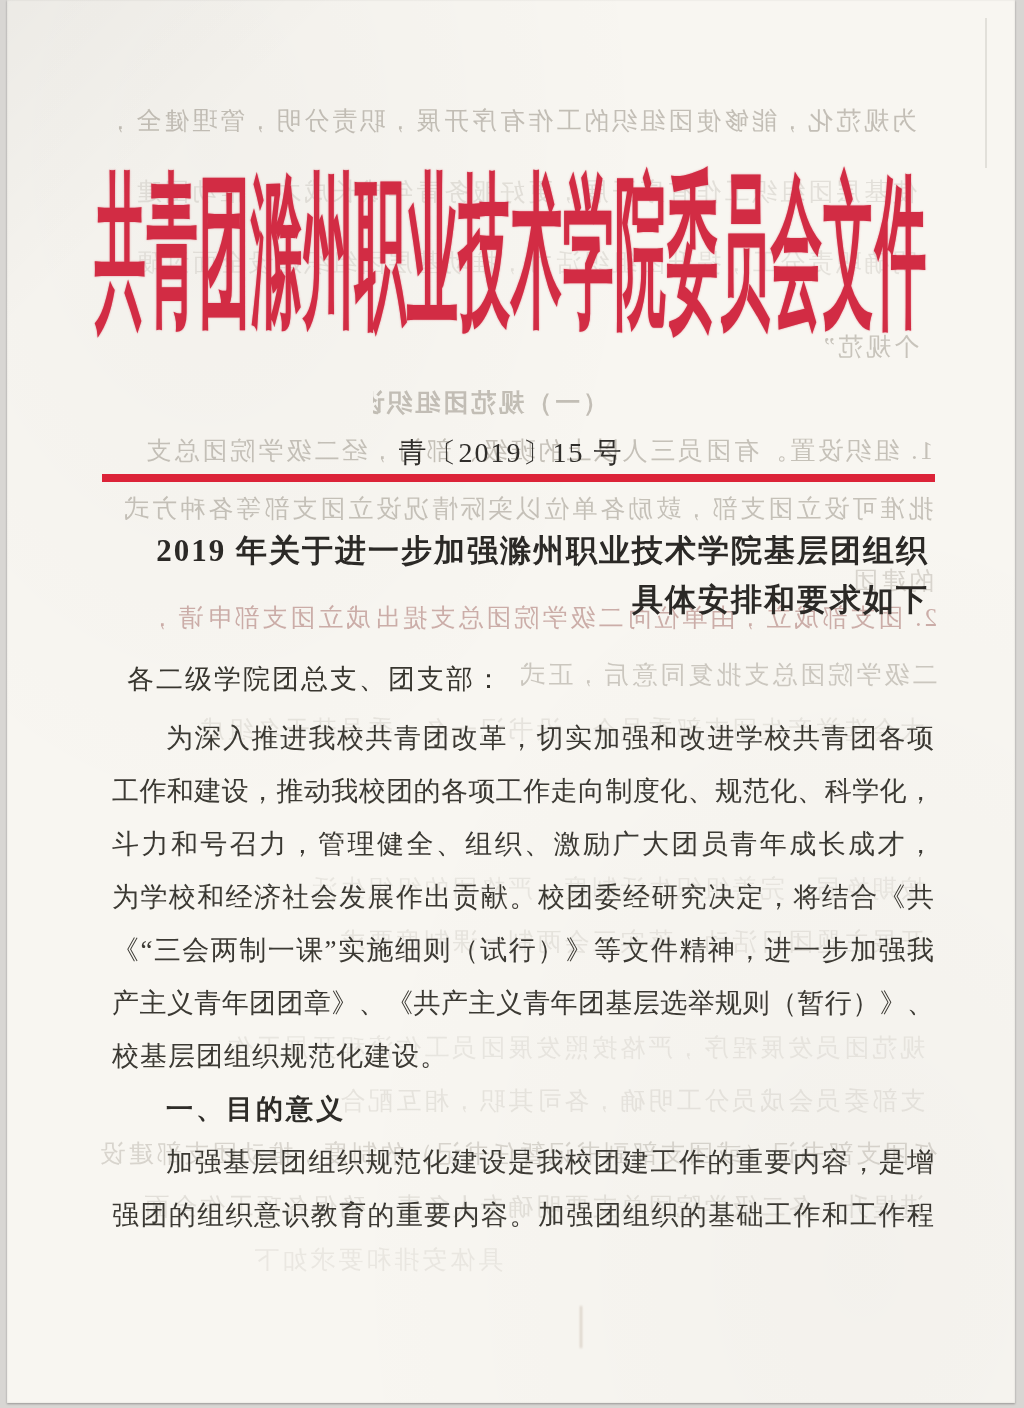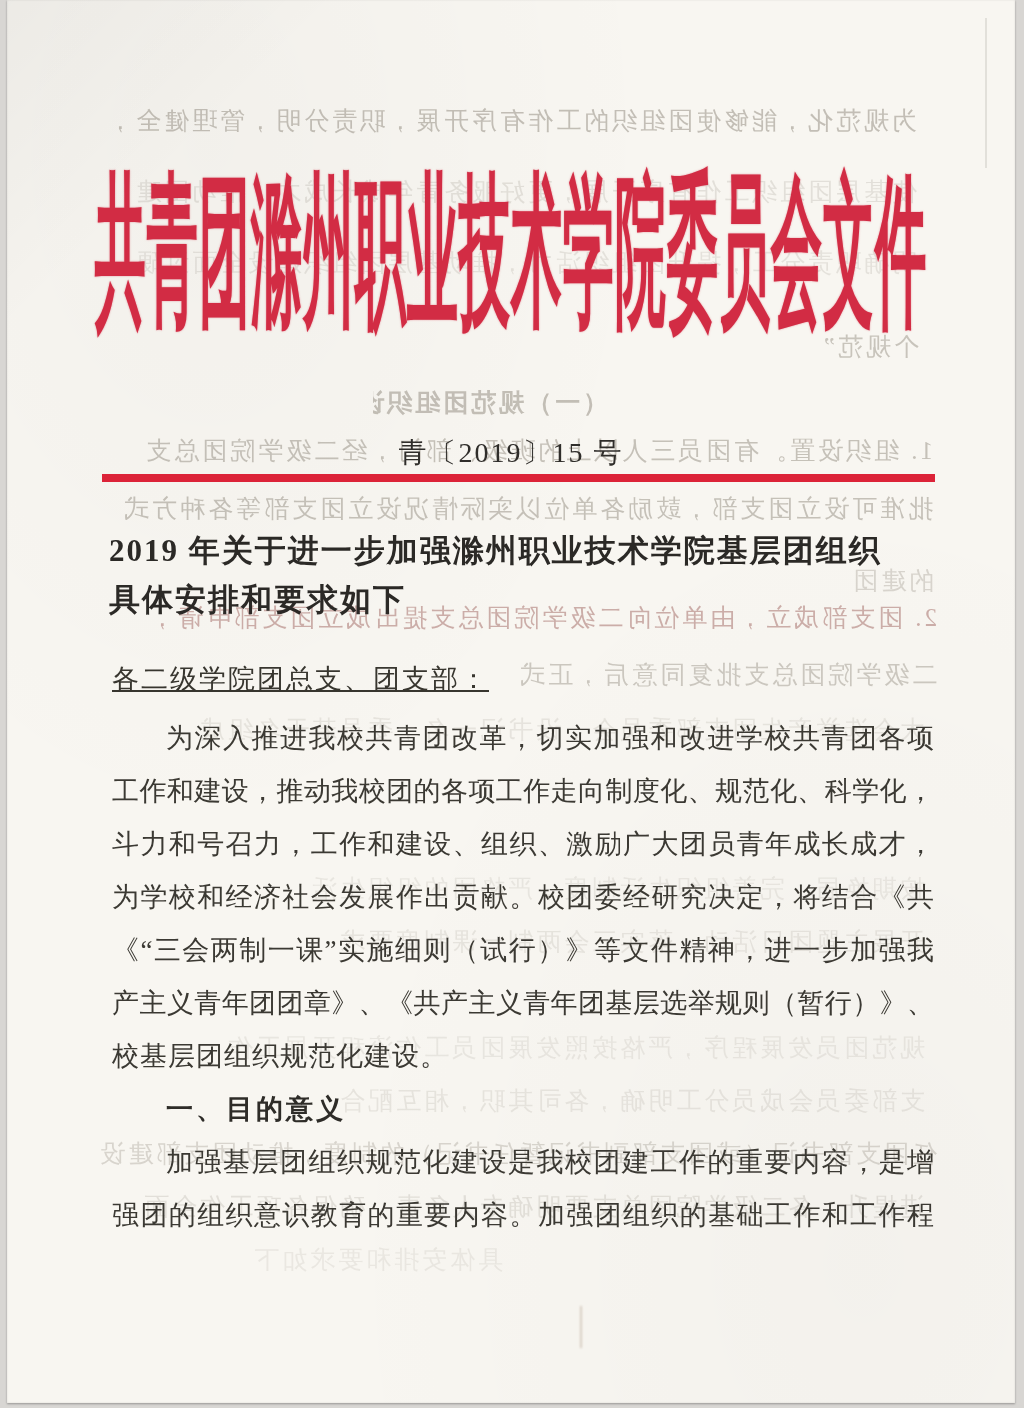--- a/index.html
+++ b/index.html
@@ -48,27 +48,27 @@
     position:absolute; top:434px; left:0; width:100%;
     text-align:center;
     font-size:28px; color:#2f2d2a; letter-spacing:2px;
   }
   .red-rule {
     position:absolute; top:474px; left:95px; width:833px; height:8px;
     background:#dc2338;
   }
   .doc-title {
     position:absolute; top:526px; left:102px; width:820px;
-    text-align:left;
+    text-align:right;
     font-weight:bold; font-size:31px; line-height:49px;
     color:#2b2926; letter-spacing:2px;
   }
   .salutation {
-    position:absolute; top:661px; left:105px; width:822px;
-    font-size:27px; color:#38362f; letter-spacing:2px;text-decoration:underline;
+    position:absolute; top:661px; left:120px; width:822px;
+    font-size:27px; color:#38362f; letter-spacing:2px;
   }
   .body-block {
     position:absolute; top:712px; left:105px; width:822px;
     font-size:27px; color:#3b3933;
   }
   .body-line {
     line-height:53px; height:53px;
     white-space:nowrap;
     letter-spacing:1px;
   }
@@ -120,21 +120,21 @@
   <div class="doc-title">
     <div>2019 年关于进一步加强滁州职业技术学院基层团组织</div>
     <div>具体安排和要求如下</div>
   </div>
 
   <div class="salutation">各二级学院团总支、团支部：</div>
 
   <div class="body-block">
       <div class="body-line fill indent">为深入推进我校共青团改革，切实加强和改进学校共青团各项</div>
       <div class="body-line fill">工作和建设，推动我校团的各项工作走向制度化、规范化、科学化，</div>
-      <div class="body-line fill">斗力和号召力，工作和建设、组织、激励广大团员青年成长成才，</div>
+      <div class="body-line fill">斗力和号召力，管理健全、组织、激励广大团员青年成长成才，</div>
       <div class="body-line fill">为学校和经济社会发展作出贡献。校团委经研究决定，将结合《共</div>
       <div class="body-line fill">《“三会两制一课”实施细则（试行）》等文件精神，进一步加强我</div>
       <div class="body-line fill">产主义青年团团章》、《共产主义青年团基层选举规则（暂行）》、</div>
       <div class="body-line">校基层团组织规范化建设。</div>
       <div class="body-line indent bold">一、目的意义</div>
       <div class="body-line fill indent">加强基层团组织规范化建设是我校团建工作的重要内容，是增</div>
       <div class="body-line fill">强团的组织意识教育的重要内容。加强团组织的基础工作和工作程</div>
     </div>
 
   <div class="crease-v"></div>

